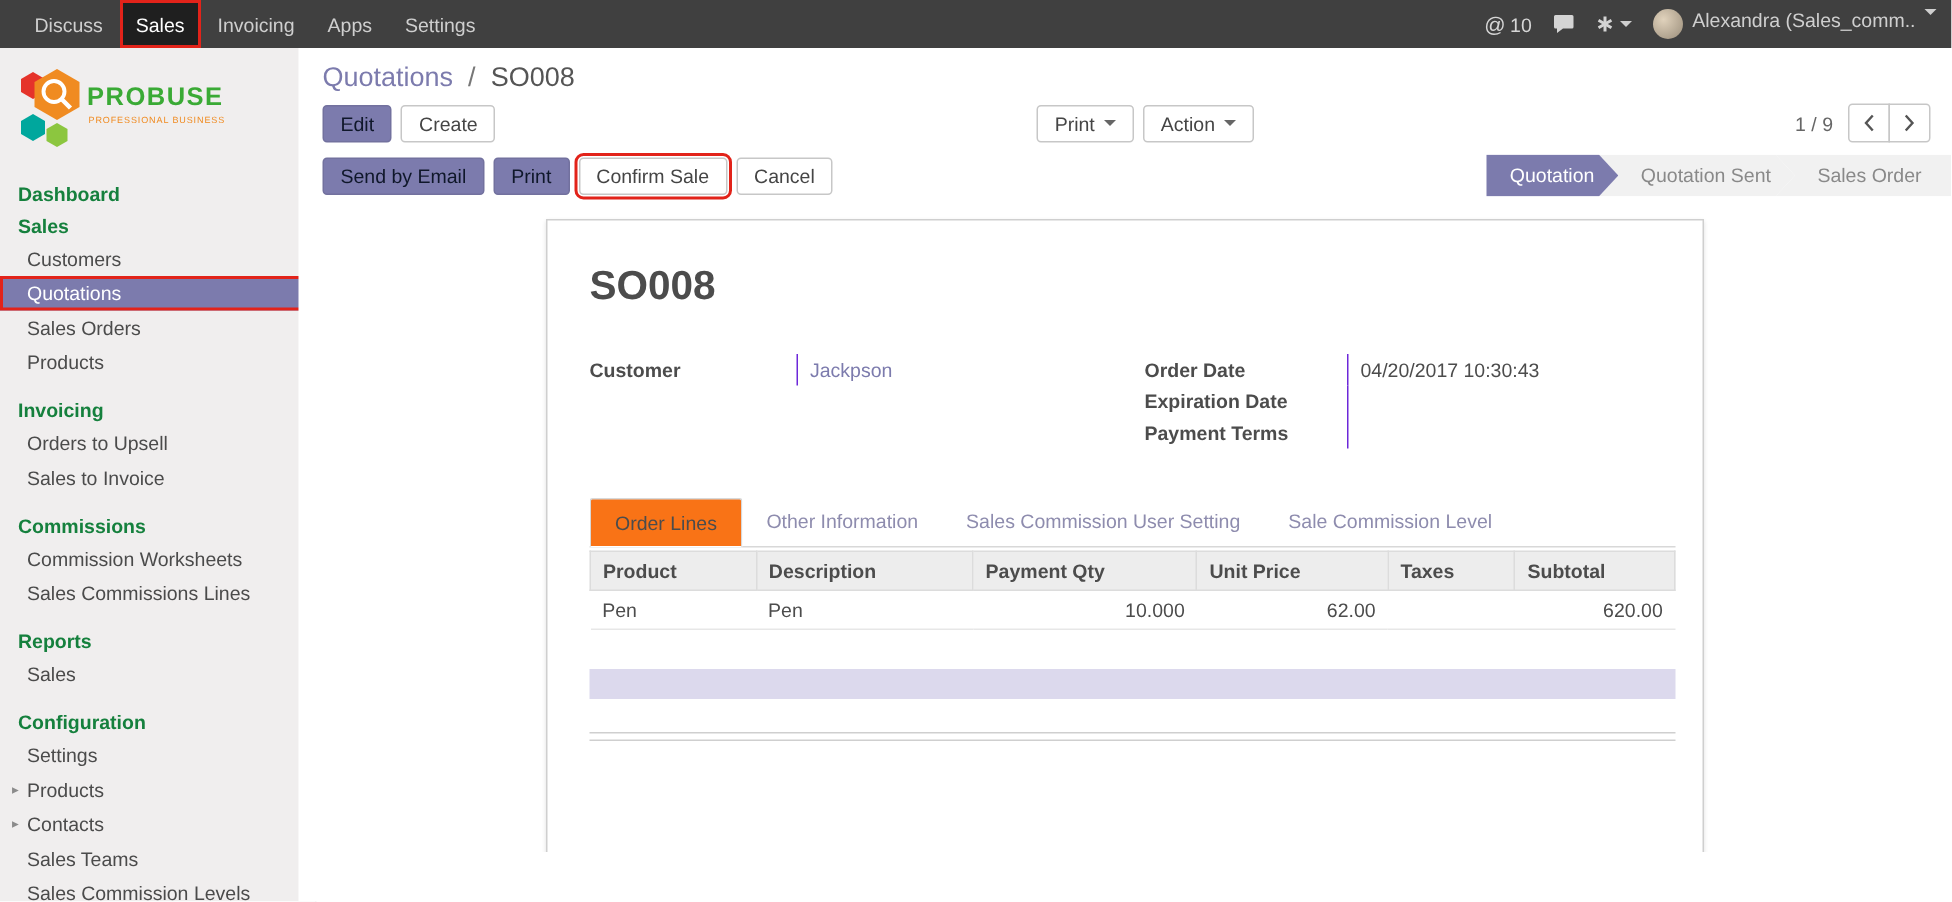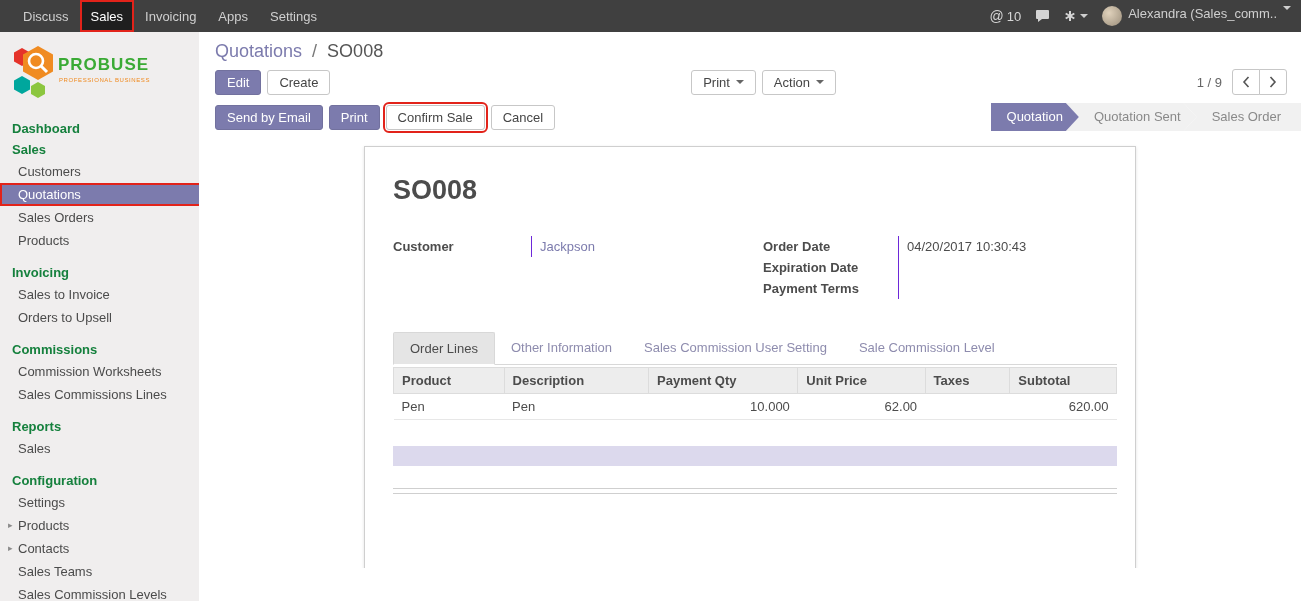--- a/index.html
+++ b/index.html
@@ -31,21 +31,21 @@
 
   
   .main { position:absolute; top:32px; left:199px; right:0; bottom:0; background:#fff; overflow:hidden; }
   .breadcrumb-row { padding:9px 16px 2px; font-size:18px; }
   .bc-link { color:#7c7bad; cursor:pointer; }
   .bc-sep { color:#777; margin:0 5px; }
   .bc-cur { color:#555; }
 
   .btn { font-family:inherit; font-size:13px; padding:4px 11px; border:1px solid #c7c7c7; background:#fff;
          color:#454545; border-radius:3px; cursor:pointer; display:inline-flex; align-items:center; gap:6px; white-space:nowrap; }
-  .btn.primary { background:#7c7bad; border-color:#72719e; color:#ffffff; }
+  .btn.primary { background:#7c7bad; border-color:#72719e; color:#0f172a; }
   .btn .caret-down { border-top-color:#666; }
 
   .cp-row1 { display:flex; align-items:center; padding:5px 14px 7px 16px; }
   .cp-left { display:flex; gap:6px; }
   .cp-center { margin:0 auto; display:flex; gap:6px; }
   .cp-right { display:flex; align-items:center; gap:10px; }
   .pager-text { font-size:13px; color:#666; }
   .pager-btns { display:flex; }
   .pager-btn { width:28px; height:26px; border:1px solid #c7c7c7; background:#fff; display:flex; align-items:center; justify-content:center; cursor:pointer; }
   .pager-btn.prev { border-radius:3px 0 0 3px; }
@@ -74,21 +74,21 @@
   .field-group { display:flex; }
   .fcol { flex:1; display:grid; align-content:start; }
   .fcol.left  { grid-template-columns:138px 1fr; margin-right:16px; }
   .fcol.right { grid-template-columns:135px 1fr; }
   .flabel { font-size:13px; font-weight:bold; color:#4c4c4c; padding:3px 0; min-height:21px; }
   .fvalue { font-size:13px; color:#4c4c4c; padding:3px 0 3px 8px; border-left:1px solid #6d28d9; min-height:21px; }
   .fvalue.link { color:#7c7bad; cursor:pointer; }
 
   .tabs { margin-top:32px; display:flex; border-bottom:1px solid #d8d8d8; }
   .tab { padding:8px 16px; font-size:13px; color:#8e8cae; cursor:pointer; position:relative; top:1px; }
-  .tab.active { background:#e5e5e5; border:1px solid #d8d8d8; border-bottom-color:#fff; color:#4c4c4c; border-radius:2px 2px 0 0; }
+  .tab.active { background:#f97316; border:1px solid #d8d8d8; border-bottom-color:#fff; color:#4c4c4c; border-radius:2px 2px 0 0; }
 
   table.lines { width:100%; border-collapse:collapse; margin-top:2px; font-size:13px; }
   table.lines th { background:#ededed; border:1px solid #dcdcdc; font-weight:bold; color:#4c4c4c; padding:5px 8px; text-align:left; }
   table.lines td { padding:5px 8px; border-bottom:1px solid #e7e7e7; color:#4c4c4c; }
   .num { text-align:right; }
   .cell-link { color:#7c7bad; cursor:pointer; }
 
   .add-row { height:20px; background:#dcd9ed; margin-top:26px; }
   .hr-double { margin-top:22px; height:6px; border-top:1px solid #cfcfcf; border-bottom:1px solid #cfcfcf; }
 
@@ -153,22 +153,22 @@
       </svg>
     </div>
     <nav class="side-menu">
       <div class="side-heading no-gap">Dashboard</div>
       <div class="side-heading no-gap">Sales</div>
       <div class="side-item">Customers</div>
       <div class="side-item active red-box">Quotations</div>
       <div class="side-item">Sales Orders</div>
       <div class="side-item">Products</div>
       <div class="side-heading">Invoicing</div>
+      <div class="side-item">Orders to Upsell</div>
       <div class="side-item">Sales to Invoice</div>
-      <div class="side-item">Orders to Upsell</div>
       <div class="side-heading">Commissions</div>
       <div class="side-item">Commission Worksheets</div>
       <div class="side-item">Sales Commissions Lines</div>
       <div class="side-heading">Reports</div>
       <div class="side-item">Sales</div>
       <div class="side-heading">Configuration</div>
       <div class="side-item">Settings</div>
       <div class="side-item">
         <span class="expand-caret">▸</span>
         <span>Products</span>

